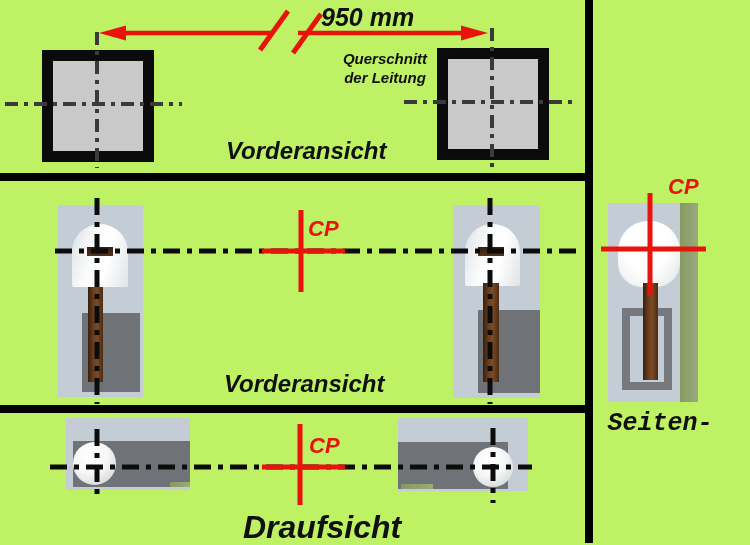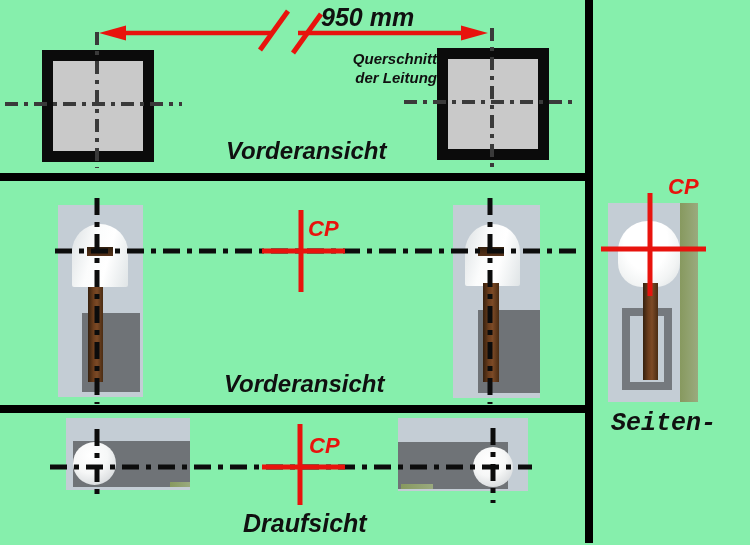--- a/index.html
+++ b/index.html
@@ -1,17 +1,17 @@
 <!DOCTYPE html>
 <html><head>
 <meta charset="utf-8">
 <style>
   html,body{margin:0;padding:0;background:#fff;}
   #stage{
-    position:relative;width:750px;height:545px;background:#86efac;overflow:hidden;
+    position:relative;width:750px;height:545px;background:#bef264;overflow:hidden;
     font-family:"Liberation Sans",sans-serif;
   }
   .bar{position:absolute;background:#000;}
   .square{
     position:absolute;width:112px;height:112px;box-sizing:border-box;
     border:11px solid #0b0b0b;background:#c9c9c9;
   }
   .panel{position:absolute;background:#c4cdd5;}
   .dome-front{
     position:absolute;border-radius:28px 28px 2px 2px;
@@ -29,21 +29,21 @@
   .rod{position:absolute;background:linear-gradient(90deg,#35200e 0%,#6b3d1c 35%,#7c4a26 60%,#4a2c13 100%);}
   .mount{position:absolute;background:#6f7377;}
   .green-strip{position:absolute;background:linear-gradient(90deg,#87995f,#9aaa7e);}
   .frame{position:absolute;box-sizing:border-box;border:8px solid #75797e;background:transparent;}
   svg.overlay{position:absolute;left:0;top:0;z-index:5;pointer-events:none;}
   .lbl{
     position:absolute;z-index:6;font-style:italic;font-weight:bold;color:#101010;
     white-space:nowrap;letter-spacing:0px;
   }
   .lbl-red{color:#e8130d;}
-  .lbl-center{text-align:right;white-space:normal;}
+  .lbl-center{text-align:center;white-space:normal;}
 </style>
 </head>
 <body>
 
 <div id="stage">
 
   <div class="square" style="left:42px;top:50px;"></div>
   <div class="square" style="left:437px;top:48px;"></div>
 
   <div class="panel" style="left:58px;top:205px;width:85px;height:192px;">
@@ -129,21 +129,21 @@
 
   <div class="lbl lbl-center" style="left:333px;top:49px;width:104px;font-size:15px;line-height:19px;">
     <div>Querschnitt</div>
     <div>der Leitung</div>
   </div>
 
   <div class="lbl" style="left:226px;top:137px;font-size:24px;">Vorderansicht</div>
 
   <div class="lbl" style="left:224px;top:370px;font-size:24px;">Vorderansicht</div>
 
-  <div class="lbl" style="left:243px;top:509px;font-size:25px;">Draufsicht</div>
+  <div class="lbl" style="left:243px;top:509px;font-size:32px;">Draufsicht</div>
 
   <div class="lbl lbl-center" style="left:604px;top:410px;width:112px;font-size:25px;line-height:28px;font-family:Liberation Mono, monospace;">
     <div>Seiten-</div>
   </div>
 
   <div class="lbl lbl-red" style="left:308px;top:216px;font-size:22px;">CP</div>
 
   <div class="lbl lbl-red" style="left:309px;top:433px;font-size:22px;">CP</div>
 
   <div class="lbl lbl-red" style="left:668px;top:174px;font-size:22px;">CP</div>

